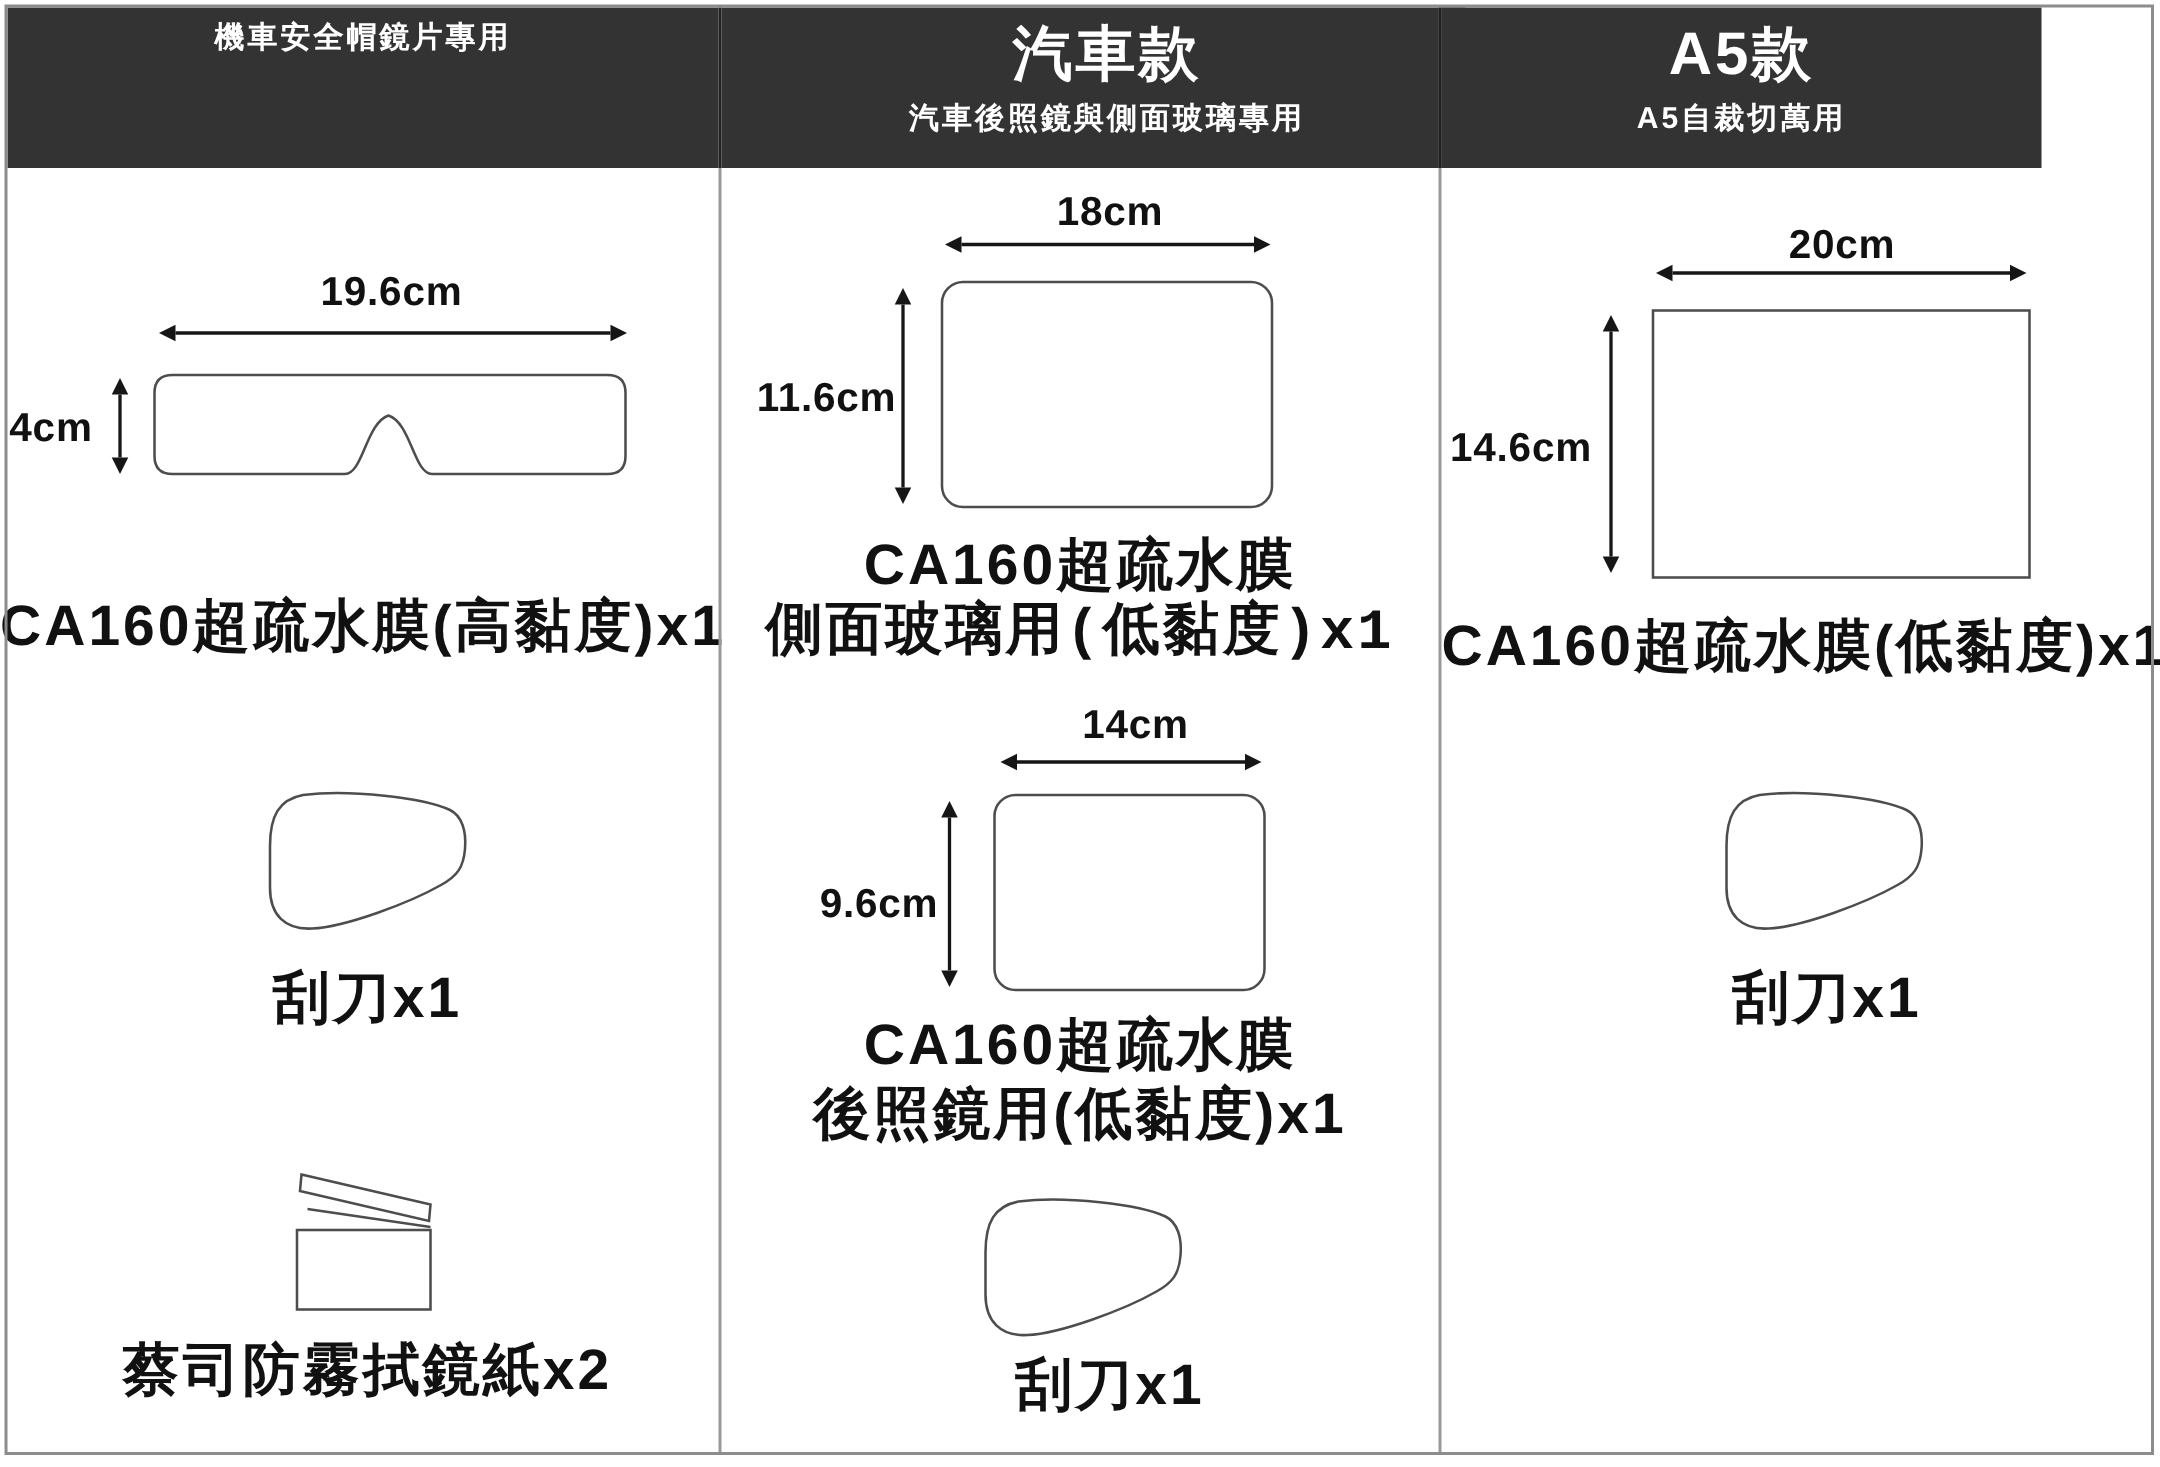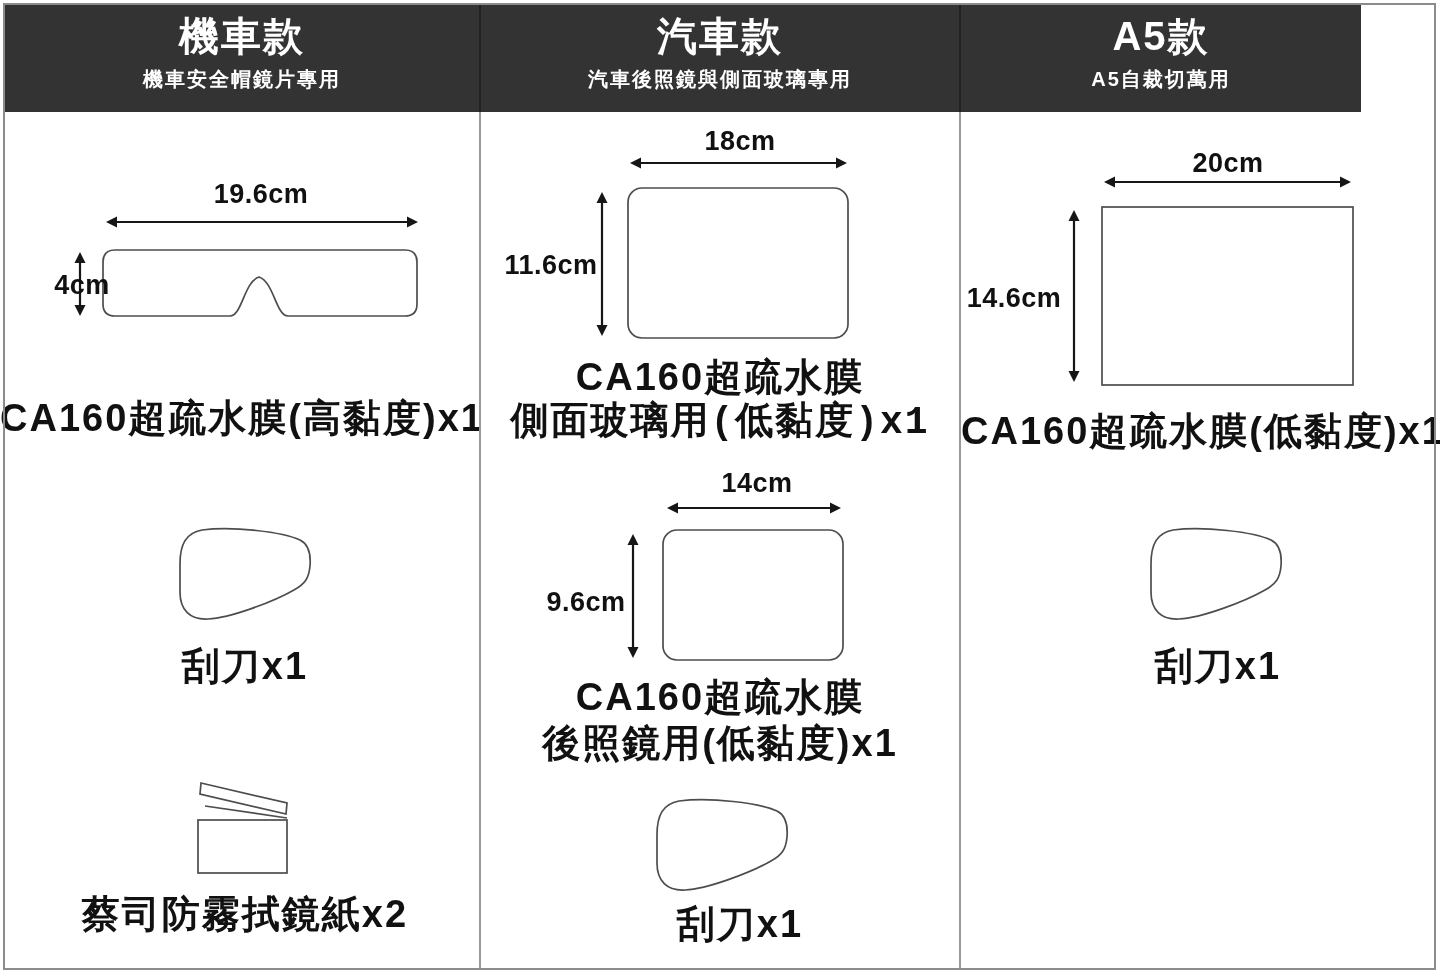--- a/index.html
+++ b/index.html
@@ -28,24 +28,23 @@
   .shape{fill:#ffffff; stroke:var(--shape-stroke); stroke-width:1.7;}
   .arrow-line{stroke:var(--arrow); stroke-width:2.2;}
   .arrow-head{fill:var(--arrow); stroke:none;}
 </style>
 </head>
 <body>
 
 <div id="page">
 
   <div class="hdr" style="left:5px;width:474px;">
-    <div class="hdr-title">機車款</div>
     <div class="hdr-sub">機車安全帽鏡片專用</div>
   </div>
-  <div class="hdr" style="left:481px;width:478px;">
+  <div class="hdr" style="left:481px;width:478px;padding-left:18px;">
     <div class="hdr-title">汽車款</div>
     <div class="hdr-sub">汽車後照鏡與側面玻璃專用</div>
   </div>
   <div class="hdr" style="left:961px;width:400px;">
     <div class="hdr-title">A5款</div>
     <div class="hdr-sub">A5自裁切萬用</div>
   </div>
 
   <svg class="shapes" width="1440" height="978" viewBox="0 0 1440 978">
 
@@ -114,21 +113,21 @@
       <line class="arrow-line" x1="1074" y1="221" x2="1074" y2="371"></line>
       <polygon class="arrow-head" points="1074,210 1068.5,221 1079.5,221"></polygon>
       <polygon class="arrow-head" points="1074,382 1068.5,371 1079.5,371"></polygon>
     </g>
     <g transform="translate(1149,526)">
       <path class="shape" d="M 2,38 C 2,18 8,7 24,4 C 55,0 105,6 122,14 C 130,18 133,28 132,40 C 131,52 127,58 116,64 C 95,76 52,92 30,93 C 12,94 2,84 2,66 Z"></path>
     </g>
   </svg>
 
   <div class="txt dim" style="left:161px;top:180px;width:200px;">19.6cm</div>
-  <div class="txt dim" style="left:0px;top:271px;width:68px;padding-left:48px;">4cm</div>
+  <div class="txt dim" style="left:0px;top:271px;width:68px;">4cm</div>
   <div class="txt lbl" style="left:0px;top:352px;width:484px;margin-top:44px;">CA160超疏水膜(高黏度)x1</div>
   <div class="txt lbl" style="left:45px;top:644px;width:400px;">刮刀x1</div>
   <div class="txt lbl" style="left:0px;top:892px;width:490px;">蔡司防霧拭鏡紙x2</div>
 
   <div class="txt dim" style="left:640px;top:127px;width:200px;">18cm</div>
   <div class="txt dim" style="left:451px;top:251px;width:200px;">11.6cm</div>
   <div class="txt lbl" style="left:481px;top:355px;width:478px;">CA160超疏水膜</div>
   <div class="txt lbl" style="left:481px;top:401px;width:478px;font-family:Liberation Mono, monospace;">側面玻璃用(低黏度)x1</div>
   <div class="txt dim" style="left:657px;top:469px;width:200px;">14cm</div>
   <div class="txt dim" style="left:486px;top:588px;width:200px;">9.6cm</div>

